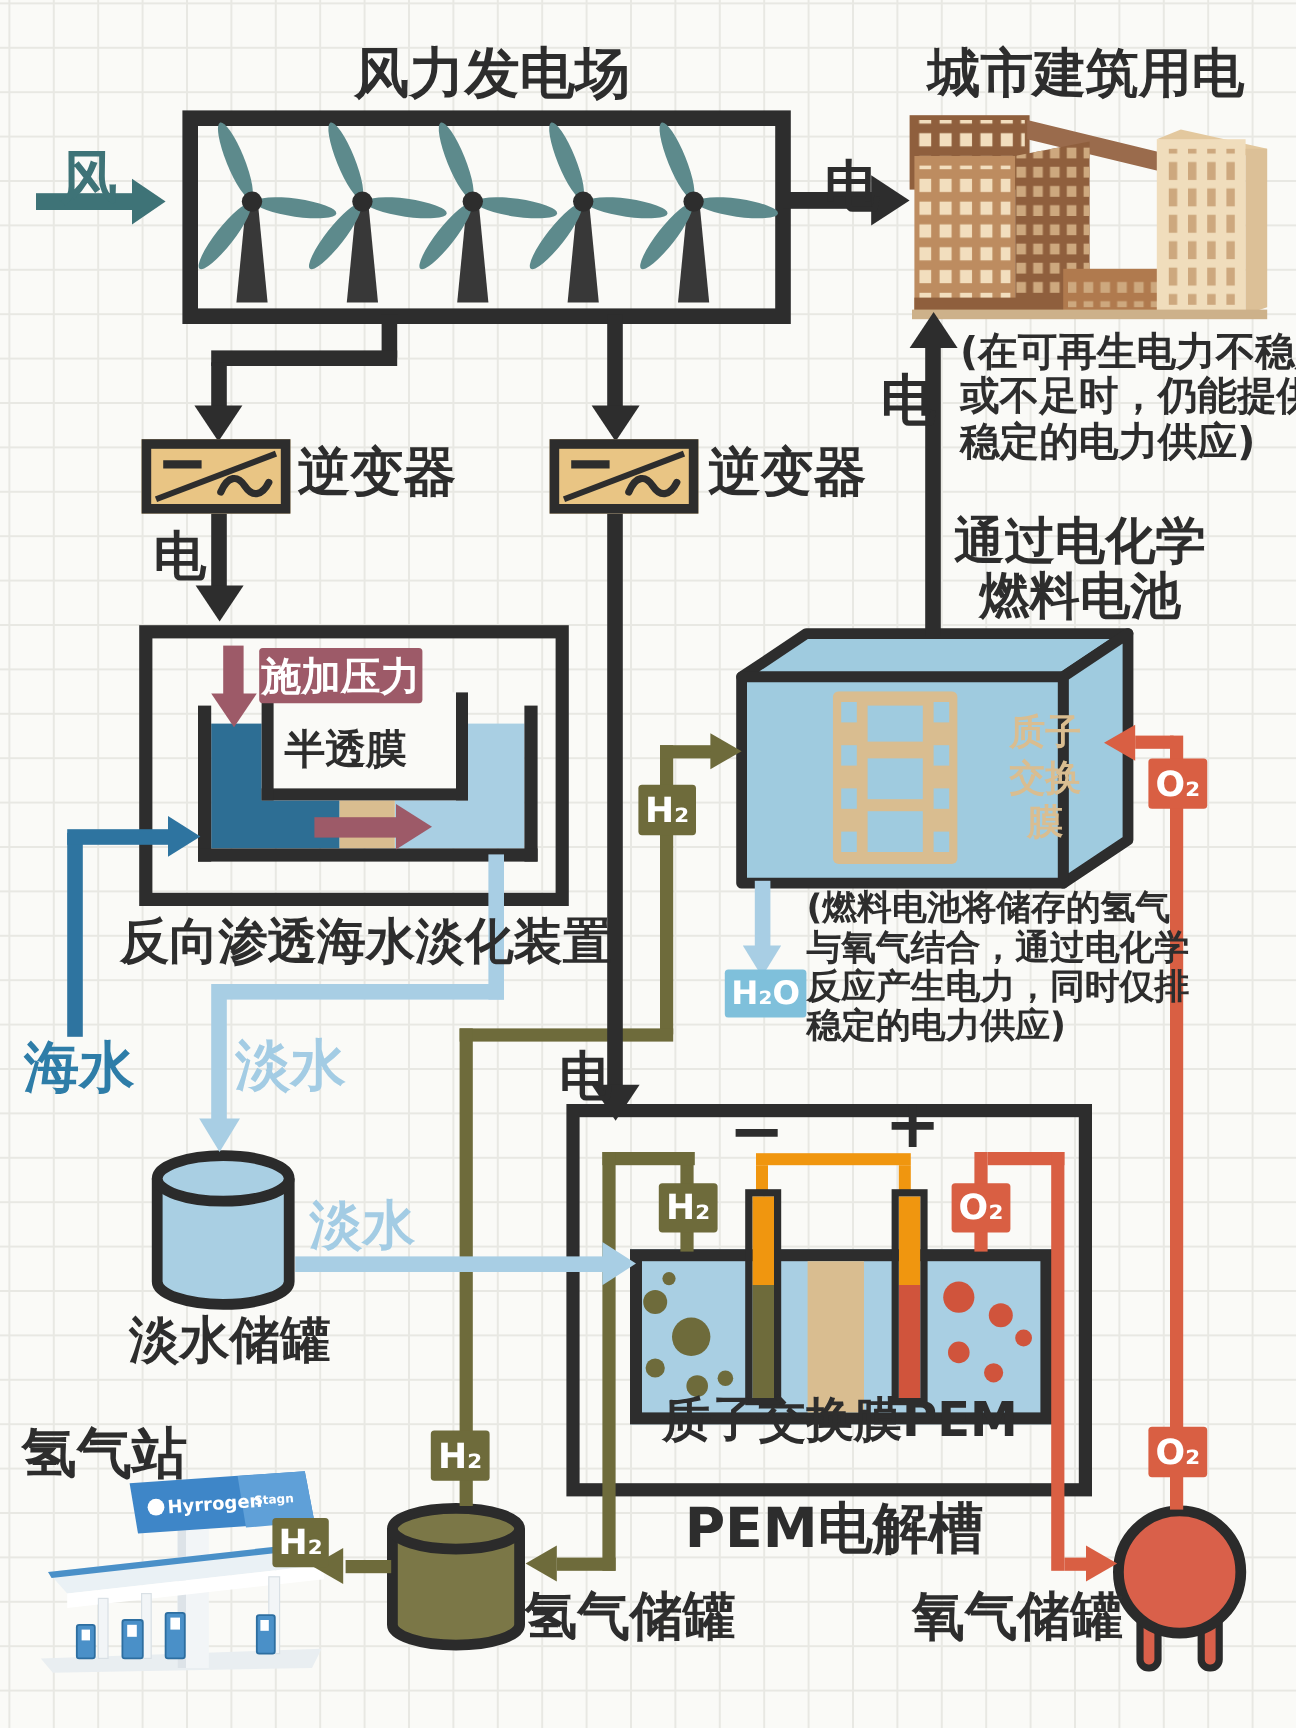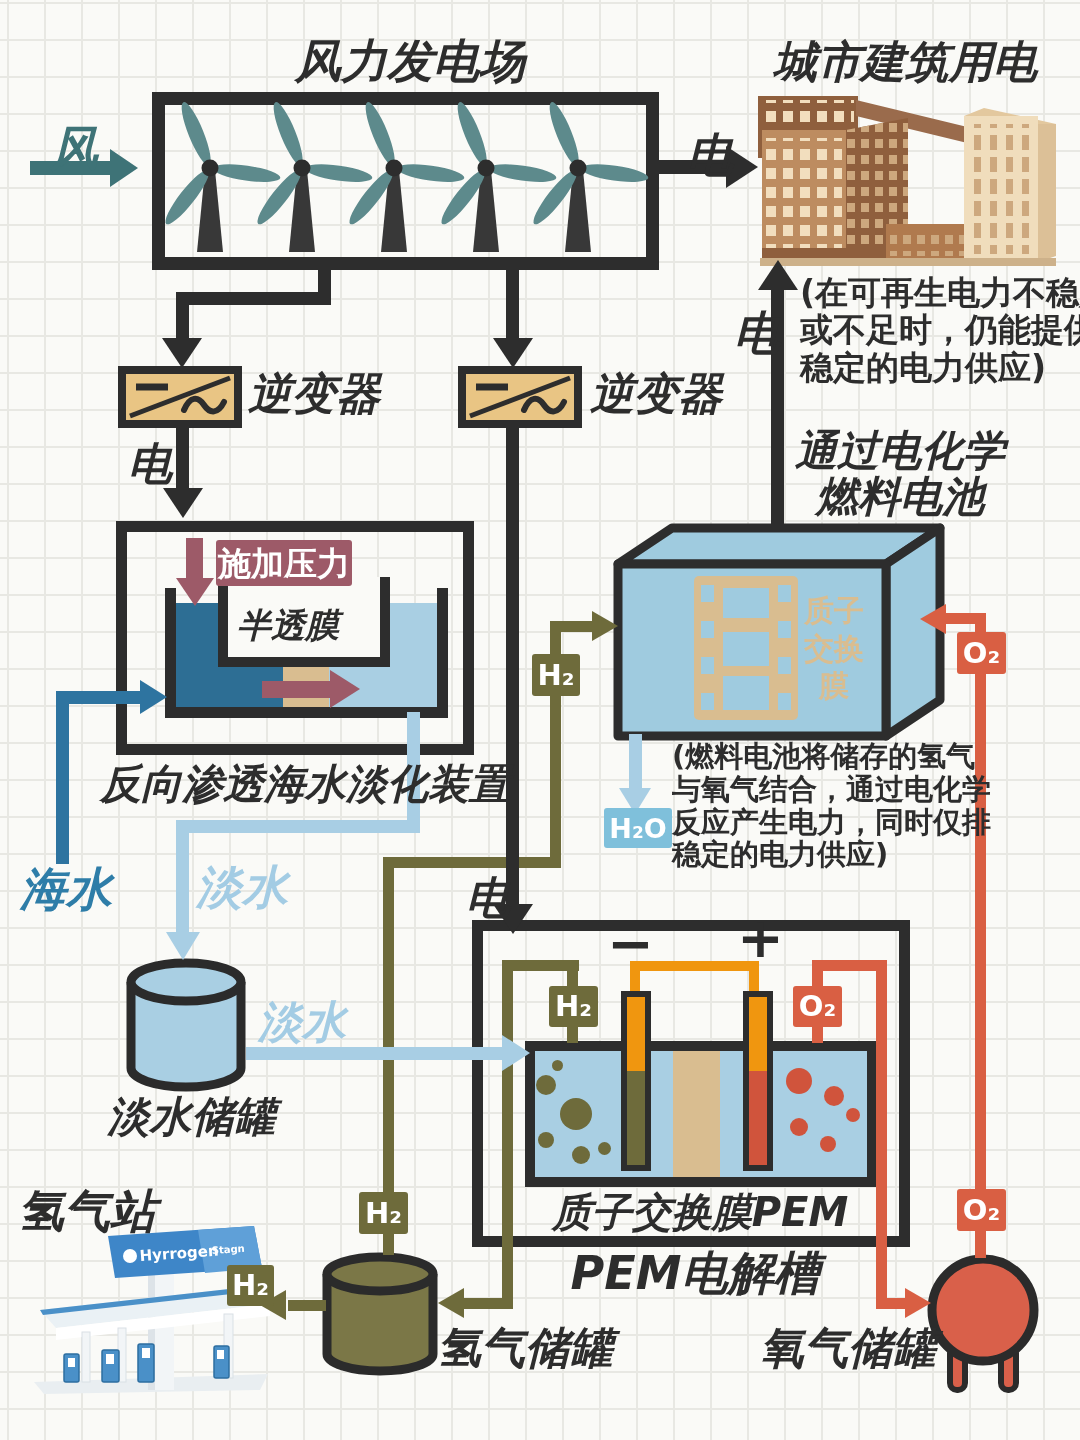--- a/index.html
+++ b/index.html
@@ -6,21 +6,21 @@
   #stage{
     position:relative;width:1080px;height:1440px;overflow:hidden;
     font-family:"DejaVu Sans",sans-serif;
     background-color:#FAFAF7;
     background-image:linear-gradient(#E8E8E3 2px,transparent 2px),
                      linear-gradient(90deg,#E8E8E3 2px,transparent 2px);
     background-size:37px 37px;background-position:7px 2px;
   }
   .abs{position:absolute;}
   .ln{position:absolute;}
-  .lbl{position:absolute;font-weight:900;color:#2d2d2d;white-space:nowrap;line-height:1;font-style:italic;}
+  .lbl{position:absolute;font-weight:900;color:#2d2d2d;white-space:nowrap;line-height:1;}
   .center{text-align:center;}
   .badge{position:absolute;display:flex;align-items:center;justify-content:center;
          color:#fff;font-weight:900;border-radius:3px;line-height:1;}
   .ah{position:absolute;width:0;height:0;}
   .bub{position:absolute;border-radius:50%;}
   .box{position:absolute;border:11px solid #2d2d2d;}
   .note-line{font-weight:900;color:#2d2d2d;white-space:nowrap;}
 </style>
 </head>
 <body>
@@ -198,21 +198,21 @@
         <rect x="7" y="117" width="13" height="17"></rect>
       <rect x="84" y="9" width="13" height="17"></rect>
         <rect x="84" y="45" width="13" height="17"></rect>
       <rect x="84" y="81" width="13" height="17"></rect>
         <rect x="84" y="117" width="13" height="17"></rect>
       <rect x="29" y="12" width="46" height="30"></rect>
         <rect x="29" y="56" width="46" height="34"></rect>
       <rect x="29" y="100" width="46" height="34"></rect>
     </g>
   </svg>
-  <div class="abs center" style="left:795px;top:592px;width:78px;font-weight:900;color:#D9BD90;font-size:30px;line-height:1.25;">
+  <div class="abs center" style="left:832px;top:592px;width:78px;font-weight:900;color:#D9BD90;font-size:30px;line-height:1.25;">
     <div>质子</div>
     <div>交换</div>
     <div>膜</div>
   </div>
 
   <div class="ln" style="left:550px;top:621px;width:11px;height:36px;background:#6E6B3B;"></div>
   <div class="ln" style="left:550px;top:621px;width:44px;height:11px;background:#6E6B3B;"></div>
   <div class="ah" style="left:592px;top:611px;border-top:15px solid transparent;border-bottom:15px solid transparent;border-left:26px solid #6E6B3B;"></div>
   <div class="ln" style="left:550px;top:695px;width:11px;height:167px;background:#6E6B3B;"></div>
   <div class="ln" style="left:383px;top:857px;width:178px;height:11px;background:#6E6B3B;"></div>
@@ -311,19 +311,19 @@
   <div class="lbl" style="left:734px;top:310px;font-size:46px;">电</div>
   <div class="lbl center" style="left:760px;top:430px;width:280px;font-size:42px;">通过电化学</div>
   <div class="lbl center" style="left:760px;top:476px;width:280px;font-size:42px;">燃料电池</div>
   <div class="abs" style="left:672px;top:740px;font-size:29px;line-height:1.13;">
     <div class="note-line">(燃料电池将储存的氢气</div>
     <div class="note-line">与氧气结合，通过电化学</div>
     <div class="note-line">反应产生电力，同时仅排</div>
     <div class="note-line">稳定的电力供应)</div>
   </div>
   <div class="lbl" style="left:466px;top:876px;font-size:44px;">电</div>
-  <div class="lbl center" style="left:520px;top:1192px;width:360px;font-size:40px;">质子交换膜PEM</div>
+  <div class="lbl center" style="left:520px;top:1164px;width:360px;font-size:40px;">质子交换膜PEM</div>
   <div class="lbl center" style="left:560px;top:1250px;width:270px;font-size:46px;text-align:center;">PEM电解槽</div>
   <div class="lbl center" style="left:425px;top:1326px;width:200px;font-size:44px;">氢气储罐</div>
   <div class="lbl center" style="left:748px;top:1326px;width:200px;font-size:44px;">氧气储罐</div>
   <div class="lbl" style="left:18px;top:1188px;font-size:46px;">氢气站</div>
 
 </div>
 
 </body></html>

